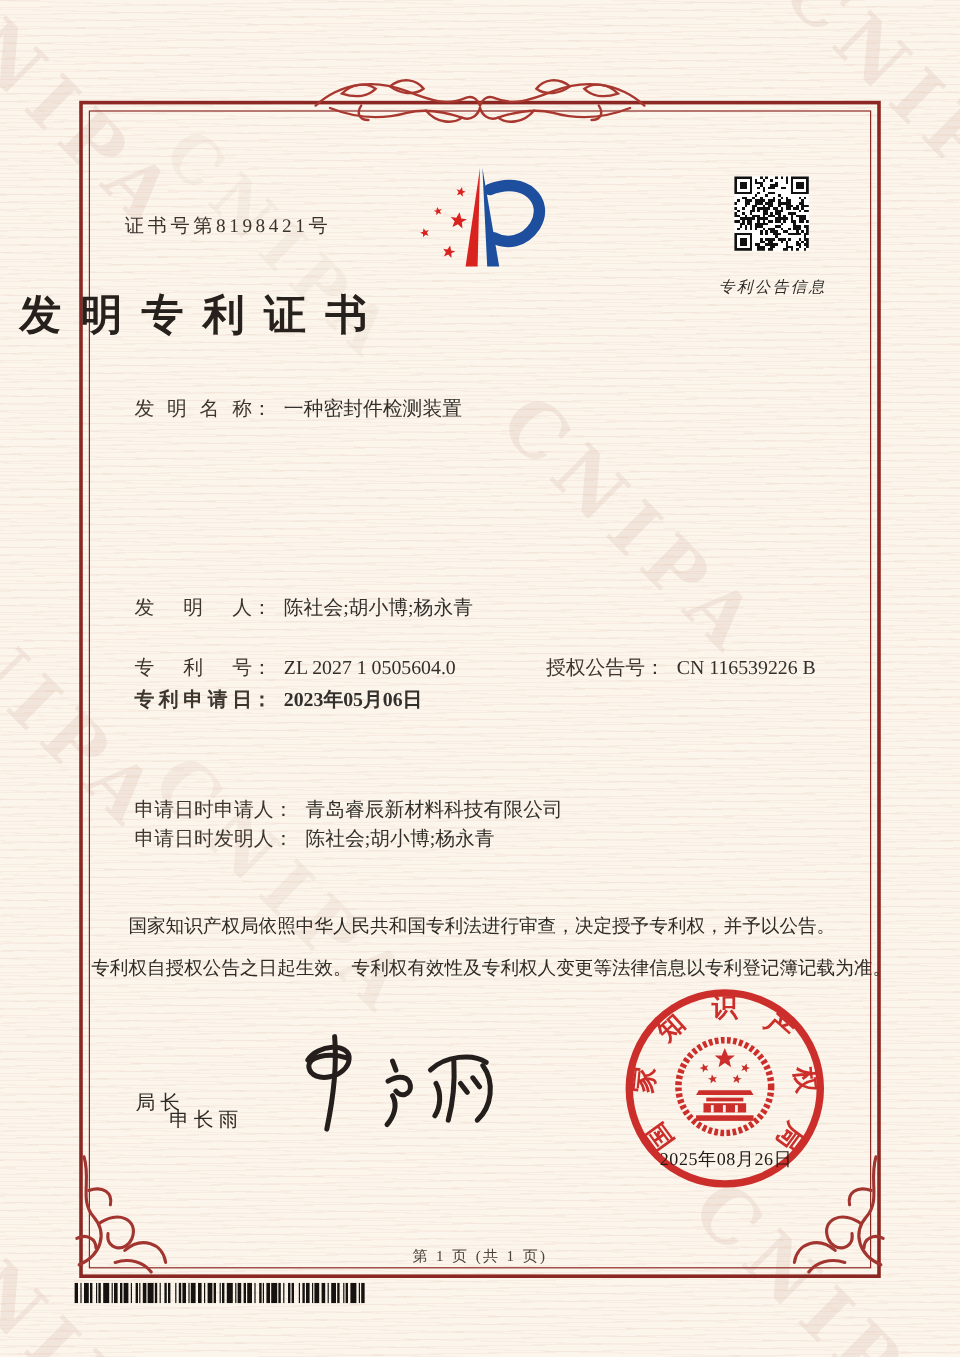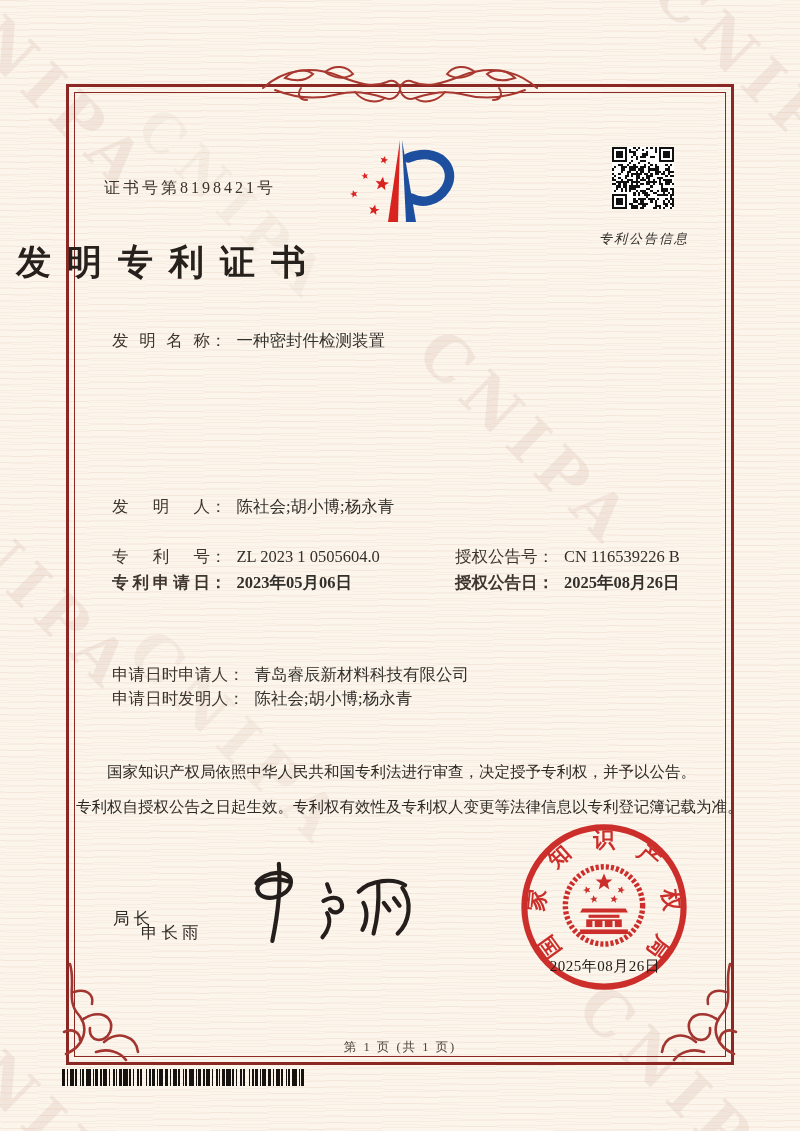--- a/index.html
+++ b/index.html
@@ -427,26 +427,25 @@
 
   <div class="abs title">发明专利证书</div>
 
   <div class="abs row" style="top:330px;">
     <span class="lbl">发明名称</span><span class="colon">：</span><span class="val">一种密封件检测装置</span>
   </div>
   <div class="abs row" style="top:496px;">
     <span class="lbl">发明人</span><span class="colon">：</span><span class="val">陈社会;胡小博;杨永青</span>
   </div>
   <div class="abs row" style="top:546px;">
-    <span class="lbl">专利号</span><span class="colon">：</span><span class="val">ZL 2023 1 0505604.0</span>
+    <span class="lbl">专利号</span><span class="colon">：</span><span class="val">ZL 2027 1 0505604.0</span>
     <span class="col2"><span class="lbl2">授权公告号</span><span class="colon">：</span><span class="val">CN 116539226 B</span></span>
   </div>
   <div class="abs row" style="top:572px;font-weight:bold;">
     <span class="lbl">专利申请日</span><span class="colon">：</span><span class="val">2023年05月06日</span>
-    <span class="col2"><span class="lbl2">授权公告日</span><span class="colon">：</span><span class="val">2025年08月26日</span></span>
   </div>
   <div class="abs row" style="top:664px;">
     <span class="lbl wide">申请日时申请人</span><span class="colon">：</span><span class="val">青岛睿辰新材料科技有限公司</span>
   </div>
   <div class="abs row" style="top:688px;">
     <span class="lbl wide">申请日时发明人</span><span class="colon">：</span><span class="val">陈社会;胡小博;杨永青</span>
   </div>
 
   <div class="abs statement" style="top:762px;text-indent:2em;">国家知识产权局依照中华人民共和国专利法进行审查，决定授予专利权，并予以公告。</div>
   <div class="abs statement" style="top:797px;">专利权自授权公告之日起生效。专利权有效性及专利权人变更等法律信息以专利登记簿记载为准。</div>

